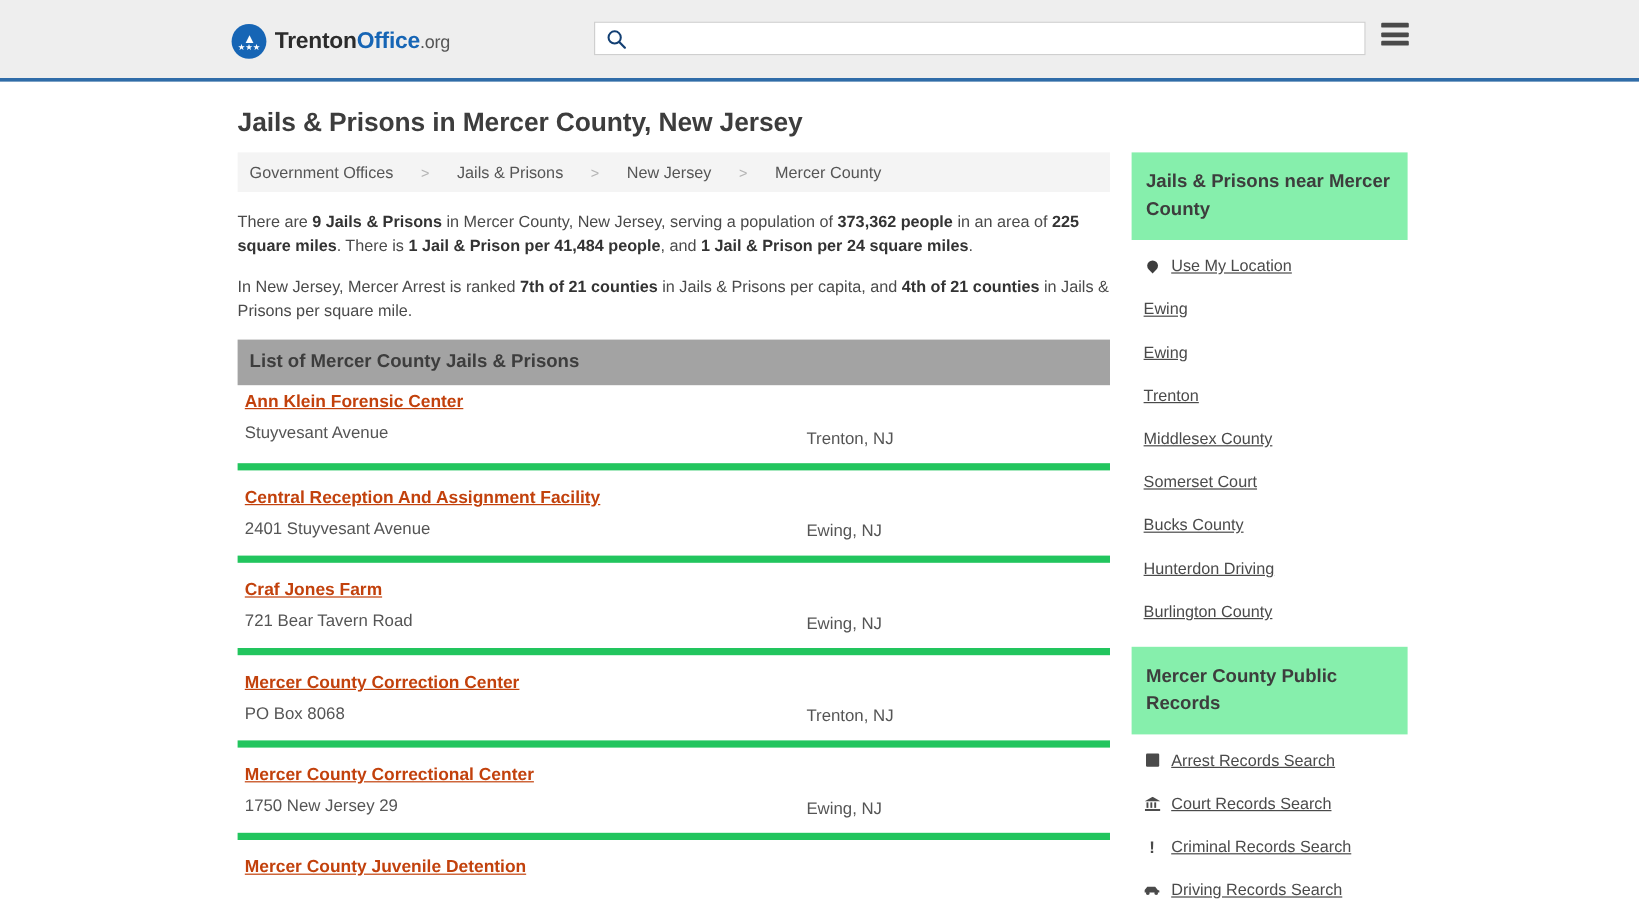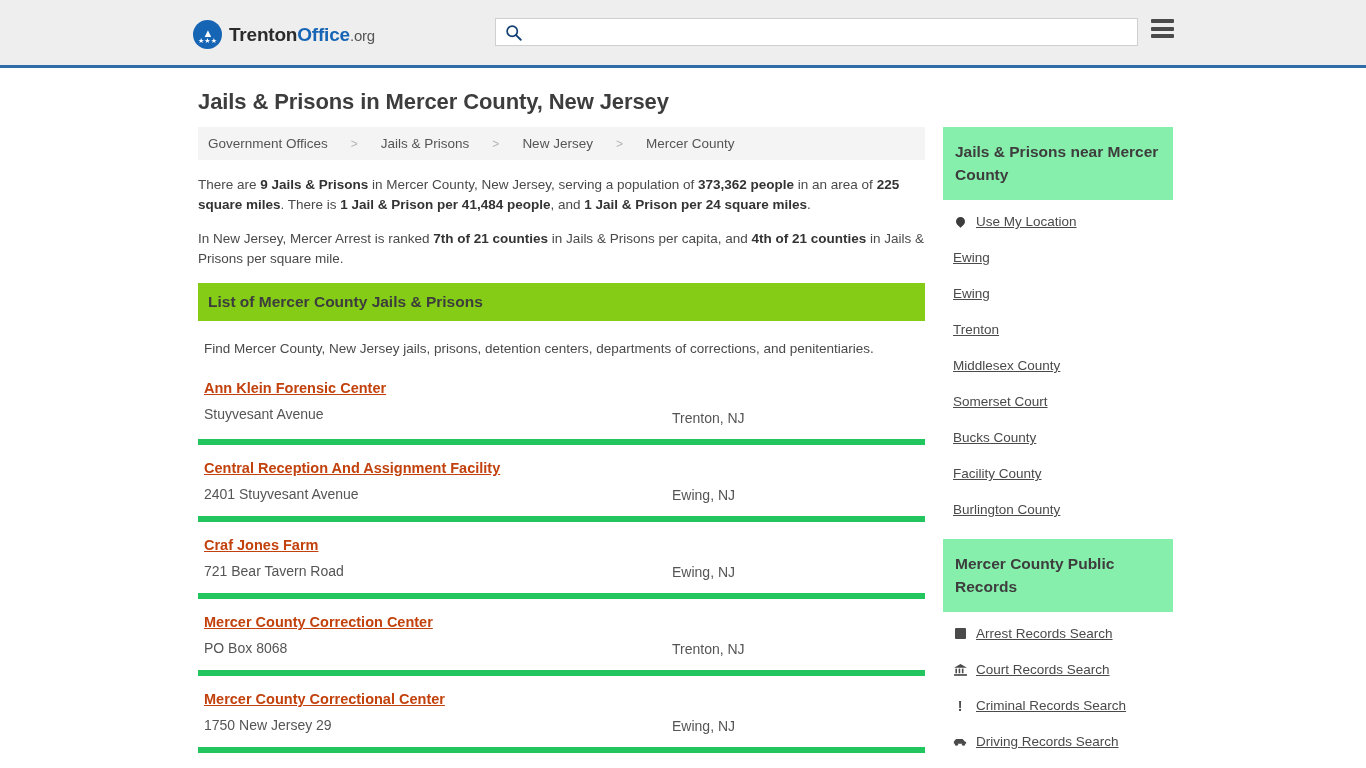--- a/index.html
+++ b/index.html
@@ -155,21 +155,21 @@
   .intro p {
     font-size: 13.5px;
     line-height: 20px;
     color: #4a4a4a;
     margin: 0 0 14px 0;
   }
   .intro b { font-weight: bold; color: #333; }
 
   
   .section-head {
-    background: #84cc16;
+    background: #a3a3a3;
     height: 38px;
     display: flex;
     align-items: center;
     padding: 0 10px;
     margin: 14px 0 0 0;
   }
   .section-head h2 {
     font-size: 15.5px;
     font-weight: bold;
     color: #3d3d3d;
@@ -311,21 +311,20 @@
       </div>
 
       <div class="intro">
         <p><span>There are </span><b>9 Jails &amp; Prisons</b><span> in Mercer County, New Jersey, serving a population of </span><b>373,362 people</b><span> in an area of </span><b>225 square miles</b><span>. There is </span><b>1 Jail &amp; Prison per 41,484 people</b><span>, and </span><b>1 Jail &amp; Prison per 24 square miles</b><span>.</span></p>
         <p><span>In New Jersey, Mercer Arrest is ranked </span><b>7th of 21 counties</b><span> in Jails &amp; Prisons per capita, and </span><b>4th of 21 counties</b><span> in Jails &amp; Prisons per square mile.</span></p>
       </div>
 
       <div class="section-head">
         <h2>List of Mercer County Jails &amp; Prisons</h2>
       </div>
-      <div class="section-sub">Find Mercer County, New Jersey jails, prisons, detention centers, departments of corrections, and penitentiaries.</div>
 
       <div>
         <div class="facility">
           <a class="facility-name">Ann Klein Forensic Center</a><br>
           <span class="facility-addr">Stuyvesant Avenue</span>
           <span class="facility-city">Trenton, NJ</span>
         </div>
         <div class="facility">
           <a class="facility-name">Central Reception And Assignment Facility</a><br>
           <span class="facility-addr">2401 Stuyvesant Avenue</span>
@@ -380,21 +379,21 @@
           <div class="side-link-row">
             <a class="side-link">Middlesex County</a>
           </div>
           <div class="side-link-row">
             <a class="side-link">Somerset Court</a>
           </div>
           <div class="side-link-row">
             <a class="side-link">Bucks County</a>
           </div>
           <div class="side-link-row">
-            <a class="side-link">Facility County</a>
+            <a class="side-link">Hunterdon Driving</a>
           </div>
           <div class="side-link-row">
             <a class="side-link">Burlington County</a>
           </div>
         </div>
       </div>
 
       <div class="panel" style="margin-top:22px;">
         <div class="panel-head">
           <h3>Mercer County Public Records</h3>

